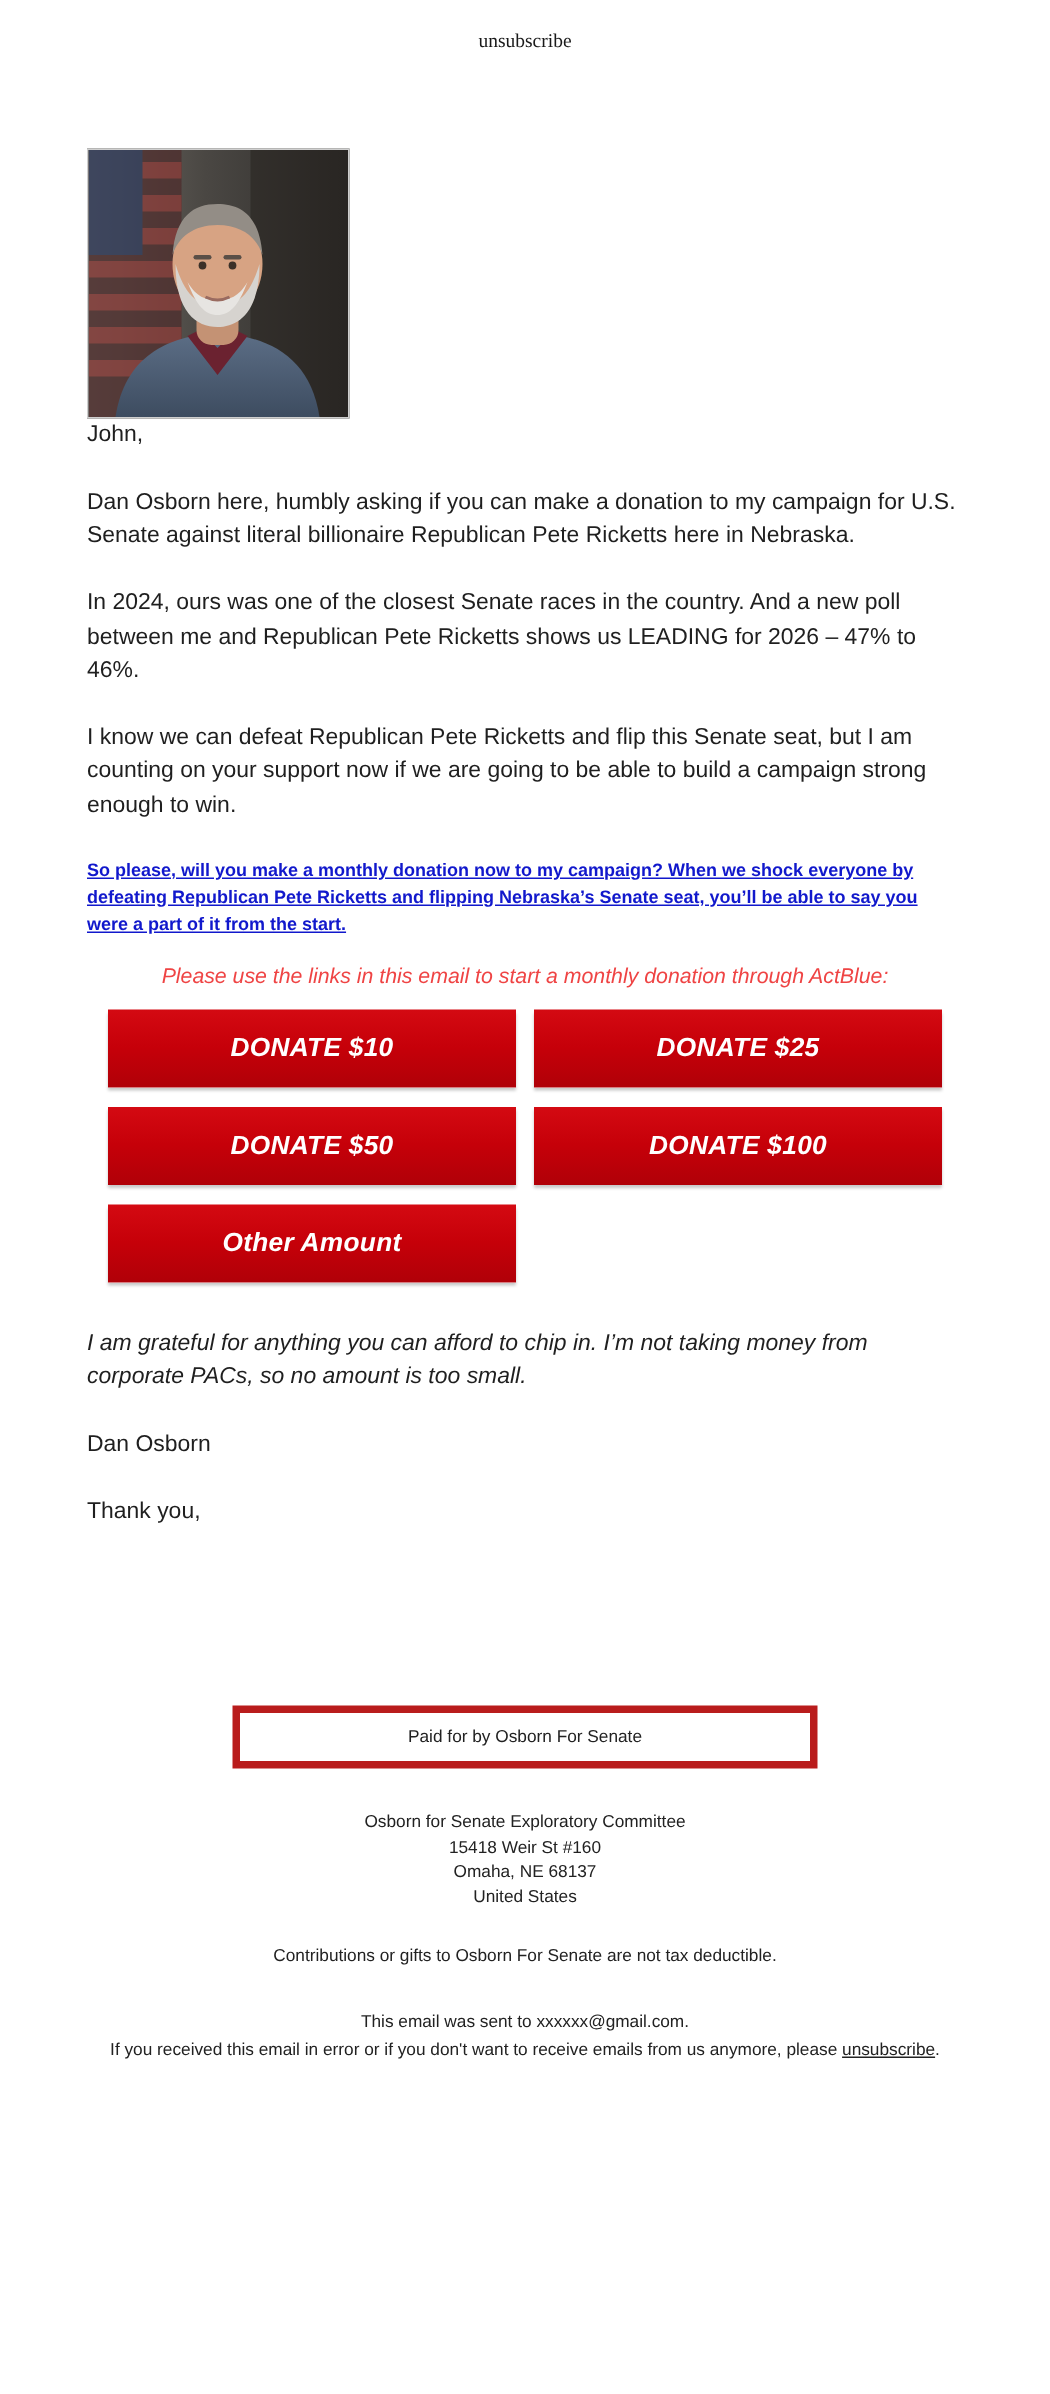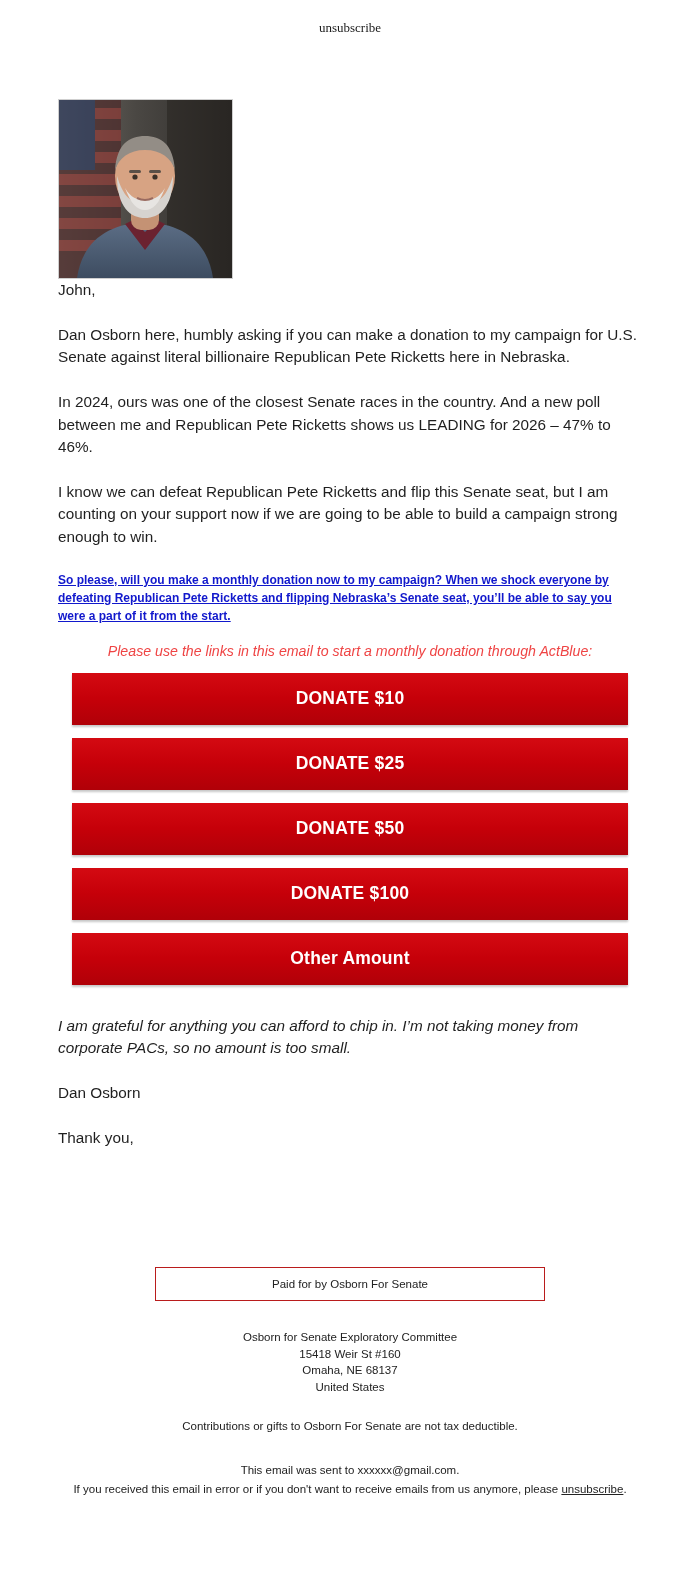--- a/index.html
+++ b/index.html
@@ -67,25 +67,26 @@
   .ask-line {
     font-size: 14.2px;
     font-style: italic;
     color: #ef4444;
     text-align: center;
     margin: 14px 0 14px 0;
     padding: 0 8px;
   }
   .donate-grid {
     display: grid;
-    grid-template-columns: 1fr;
+    grid-template-columns: 1fr 1fr;
     gap: 13px 12px;
     margin: 6px 0 30px 0;
     padding: 0 14px;
     box-sizing: border-box;
+    font-style: italic;
   }
   .donate-btn {
     display: flex;
     align-items: center;
     justify-content: center;
     height: 52px;
     background: linear-gradient(180deg, #d40a12 0%, #c60009 48%, #b00008 100%);
     color: #ffffff;
     font-size: 17.5px;
     font-weight: bold;
@@ -105,21 +106,21 @@
   }
   .signature {
     margin-bottom: 0;
   }
   .spacer {
     height: 96px;
   }
   .paid-box {
     width: 390px;
     margin: 0 auto;
-    border: 1px solid #b91c1c;
+    border: 5px solid #b91c1c;
     box-sizing: border-box;
     text-align: center;
     padding: 10px 24px;
     font-size: 11.5px;
     color: #222;
   }
   .footer {
     margin-top: 28px;
     text-align: center;
     font-size: 11.5px;

